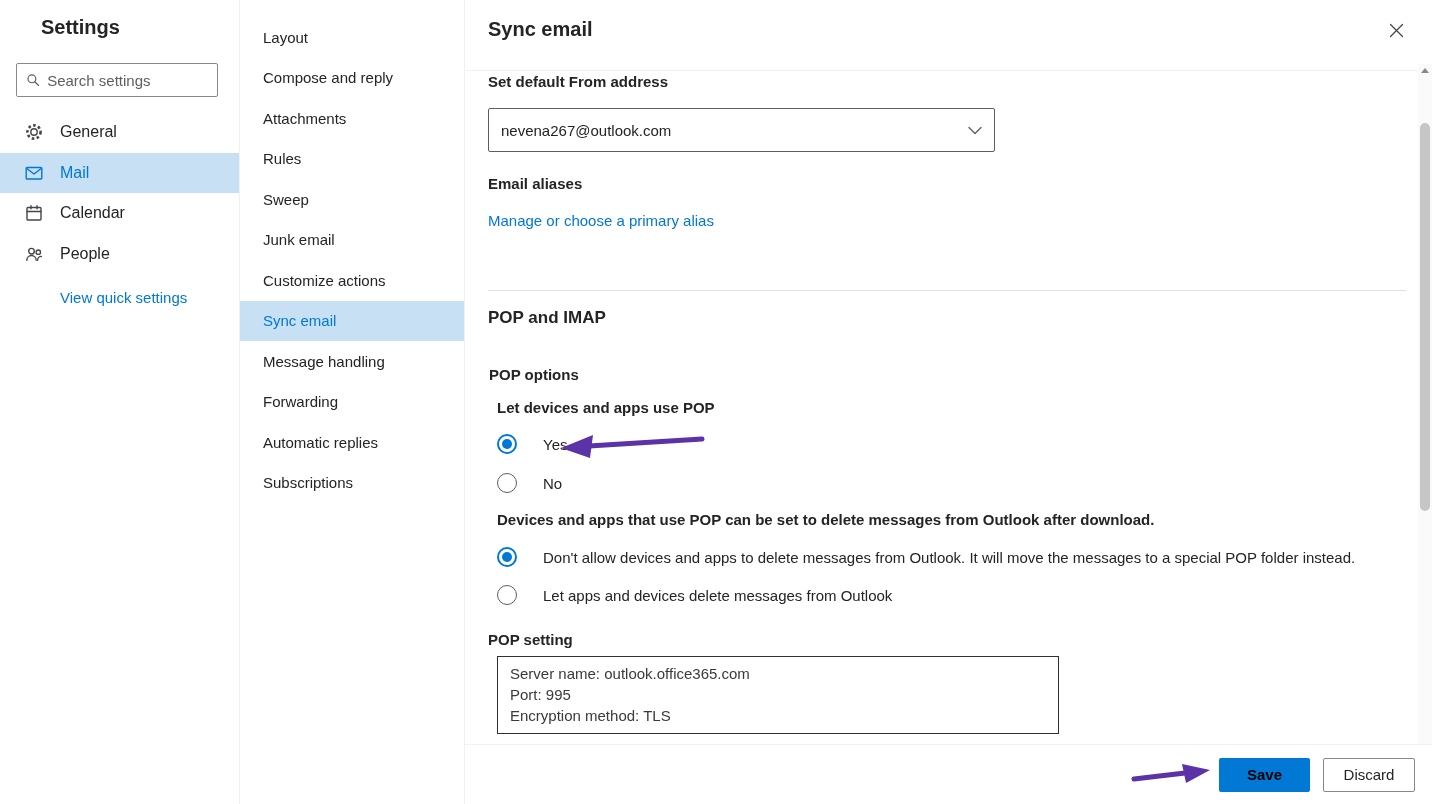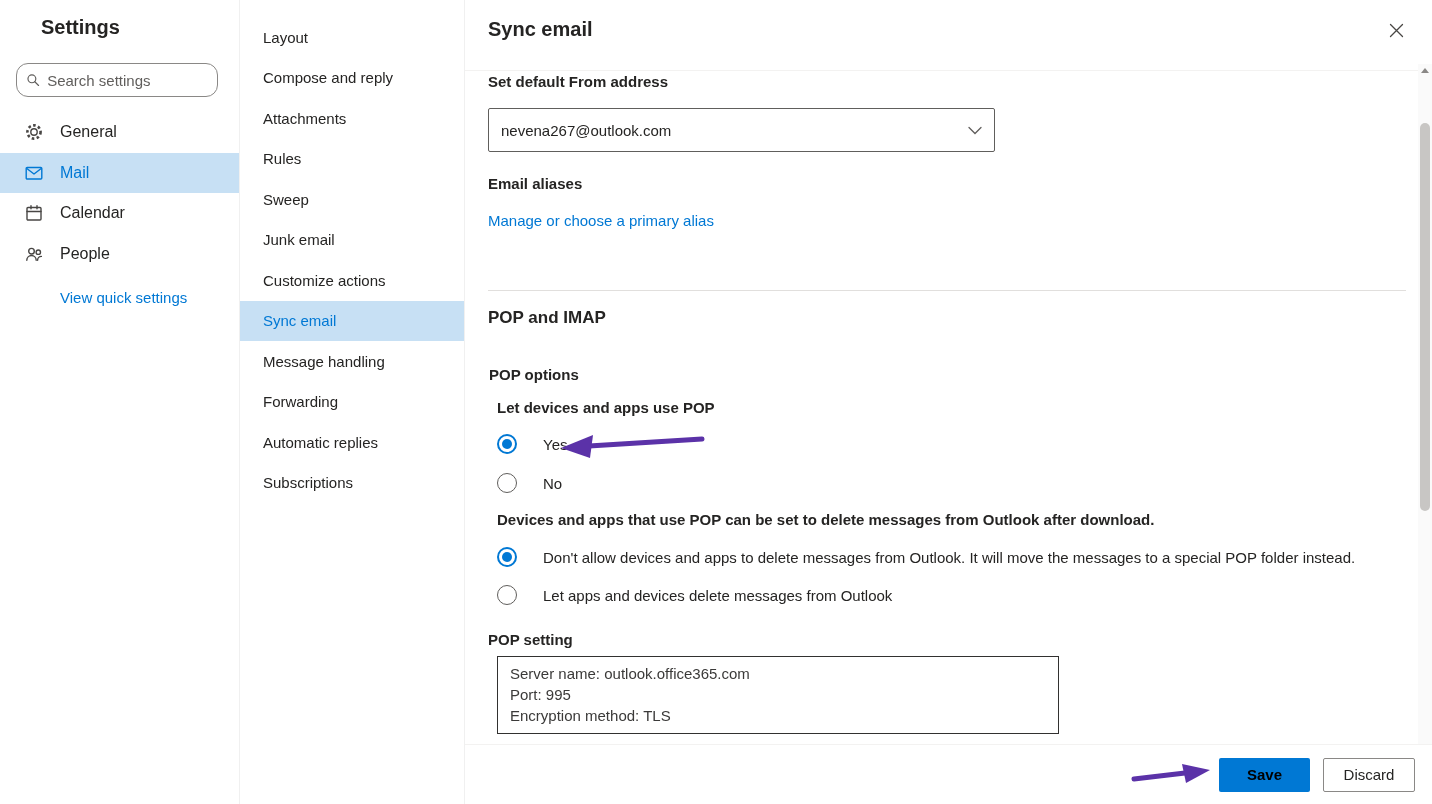--- a/index.html
+++ b/index.html
@@ -5,21 +5,21 @@
   * { margin:0; padding:0; box-sizing:border-box; }
   html,body { width:1432px; height:804px; overflow:hidden; background:#fff;
     font-family:"Liberation Sans", sans-serif; color:#252423; }
   .app { position:relative; width:1432px; height:804px; background:#fff; }
 
   
   .sidebar { position:absolute; left:0; top:0; bottom:0; width:240px; background:#fff;
     border-right:1px solid #f0f0f0; }
   .sidebar h1 { position:absolute; left:16px; top:16px; font-size:20px; font-weight:700;margin-left:25px; }
   .search { position:absolute; left:16px; top:63px; width:202px; height:34px;
-    border:1px solid #8a8886; border-radius:12px; display:flex; align-items:center;
+    border:1px solid #8a8886; border-radius:2px; display:flex; align-items:center;
     gap:7px; padding:0 9px; color:#605e5c; background:#fff; }
   .search input { border:none; outline:none; font-size:15px; width:100%;
     font-family:"Liberation Sans", sans-serif; color:#252423; }
   .search input::placeholder { color:#605e5c; }
   .nav-items { position:absolute; top:112px; left:0; right:0; }
   .nav-item { height:40.5px; display:flex; align-items:center; padding-left:24px; gap:16px;
     font-size:16px; cursor:pointer; color:#252423; }
   .nav-item svg { flex:none; color:#484644; }
   .nav-item.selected { background:var(--selected_bg,#c7e0f4); color:var(--accent,#0078d4); }
   .nav-item.selected svg { color:var(--accent,#0078d4); }

